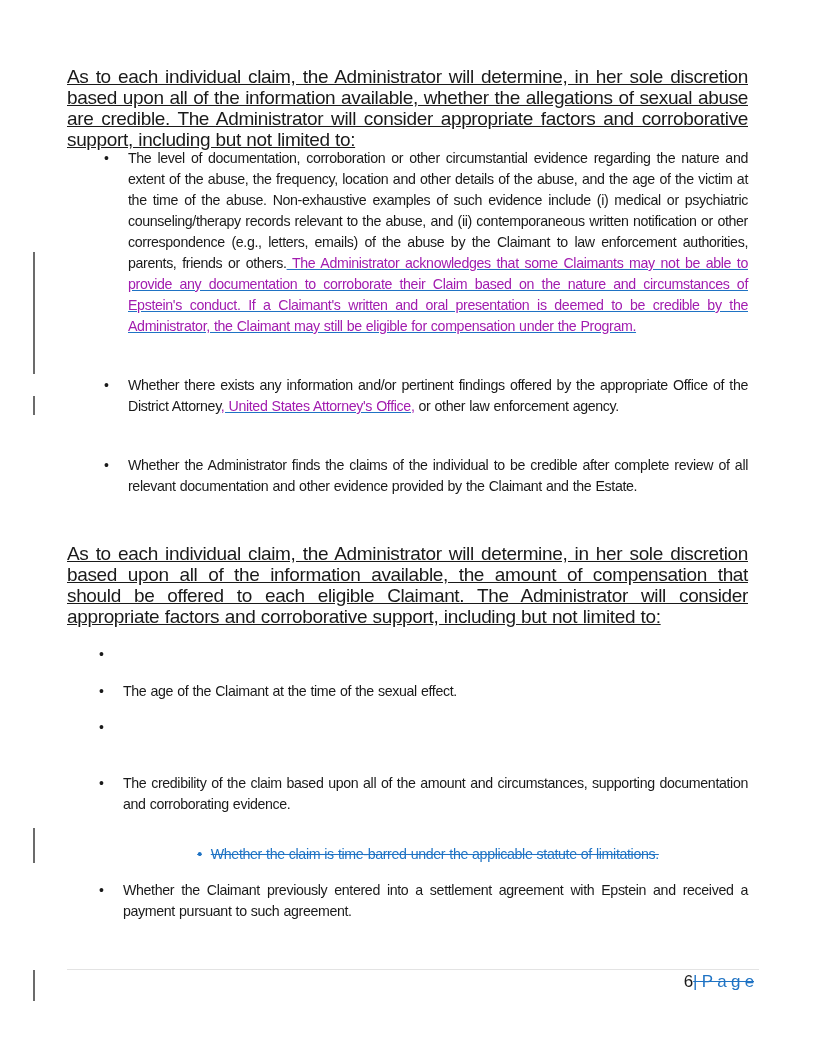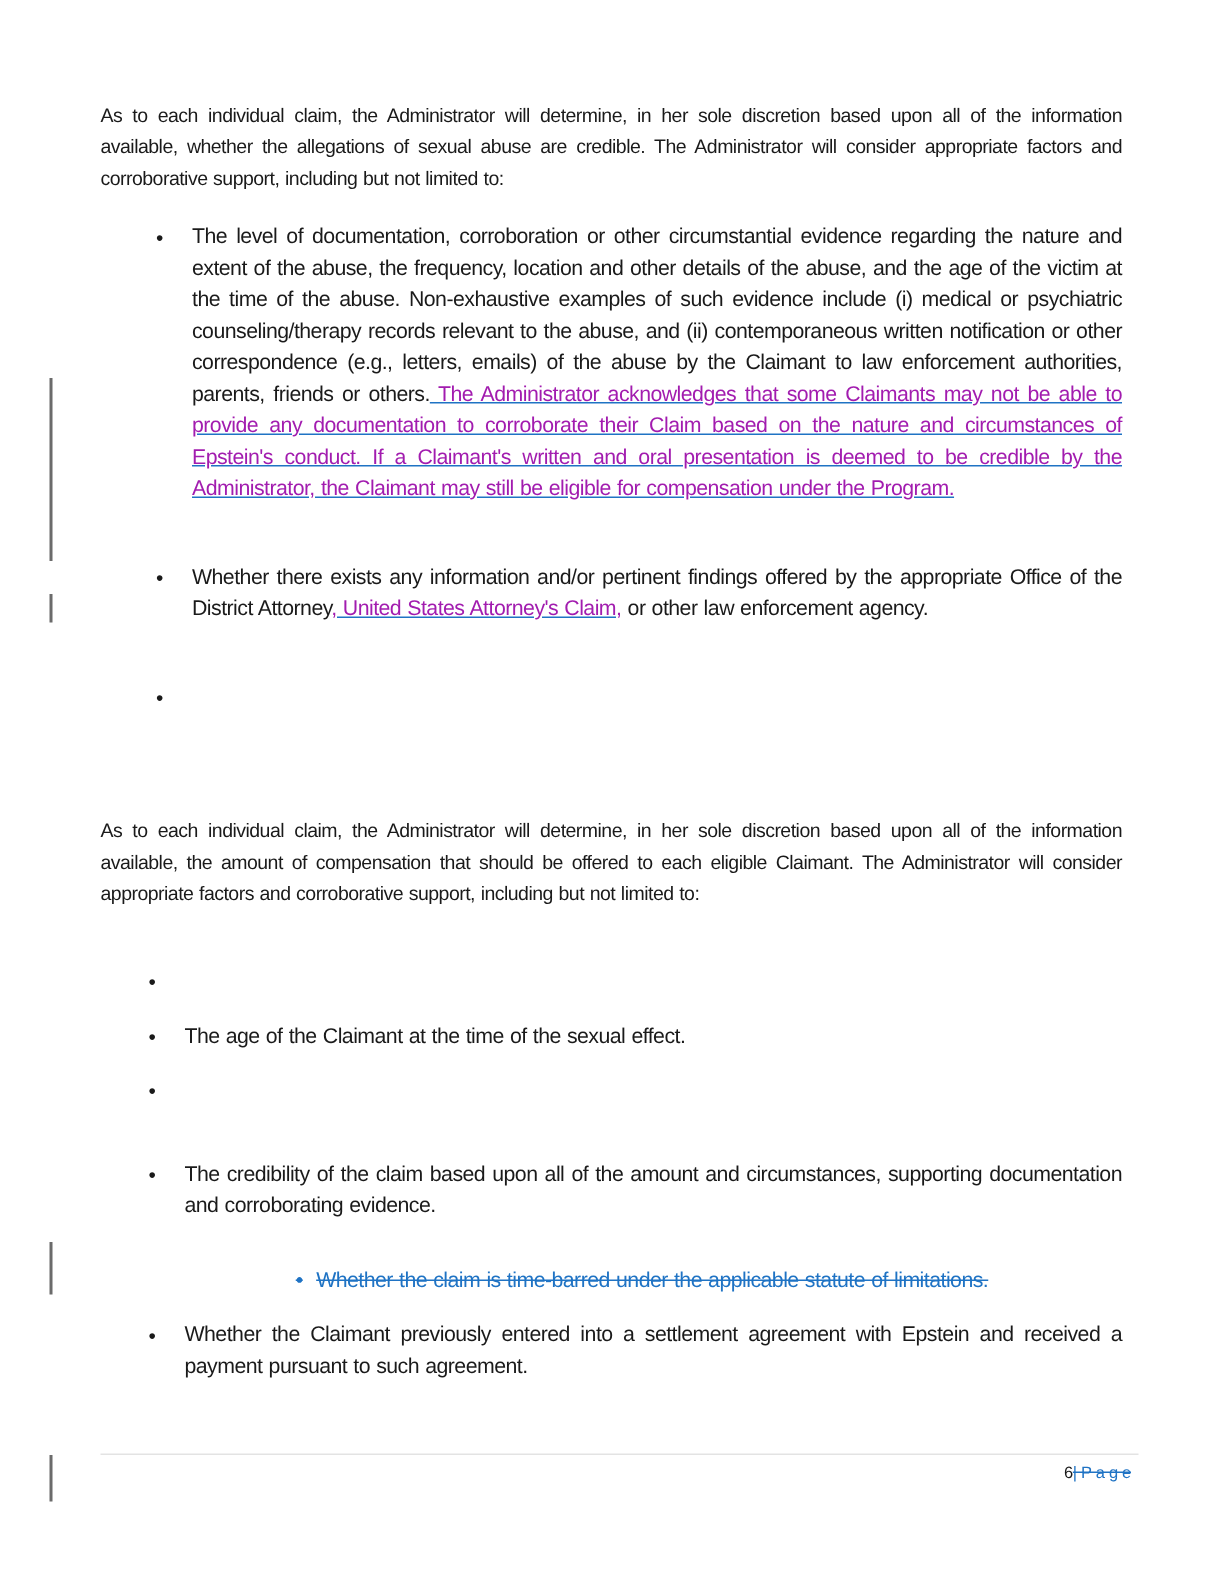--- a/index.html
+++ b/index.html
@@ -1,28 +1,28 @@
 <!DOCTYPE html>
 <html><head>
 <meta charset="utf-8">
 <style>
   html, body { margin: 0; padding: 0; background: #ffffff; }
   body { width: 816px; height: 1056px; position: relative; overflow: hidden;
          font-family: "Liberation Sans", sans-serif; color: #1a1a1a; }
   .page { position: absolute; left: 0; top: 0; width: 816px; height: 1056px; }
-  .para { position: absolute; left: 67px; width: 681px; font-size: 13px; line-height: 21px;
-          text-align: justify; letter-spacing: -0.35px; word-spacing: 0.5px; }
+  .para { position: absolute; left: 67px; width: 681px; font-size: 19px; line-height: 21px;
+          text-align: justify; letter-spacing: -0.35px; word-spacing: 0.5px; text-decoration: underline; }
   .bullet-item { position: absolute; font-size: 14.2px; line-height: 21px; text-align: justify;
                  letter-spacing: -0.35px; word-spacing: 0.5px; }
   .bullet-item .dot { position: absolute; font-size: 14px; line-height: 21px; }
   .ins { color: #a21caf; text-decoration: underline; text-decoration-color: #1f73c4; }
   .del { color: #1f73c4; text-decoration: line-through; text-decoration-color: #1f73c4; }
   .change-bar { position: absolute; left: 33px; width: 1.5px; background: #6b6b6b; }
   .footer-rule { position: absolute; left: 67px; top: 969px; width: 692px; height: 1px; background: #e3e3e3; }
-  .footer-page { position: absolute; right: 62px; top: 974px; font-size: 11px; line-height: 16px; letter-spacing: -0.2px; }
+  .footer-page { position: absolute; right: 62px; top: 974px; font-size: 17px; line-height: 16px; letter-spacing: -0.2px; }
   .footer-page .num { color: #1a1a1a; }
   .footer-page .pg { color: #1f73c4; }
 </style>
 </head>
 <body>
 
 <div class="page">
 
   <div class="change-bar" style="top:252px;height:122px;"></div>
   <div class="change-bar" style="top:396px;height:19px;"></div>
@@ -31,25 +31,26 @@
 
   <p class="para" style="top:66px;margin:0;">As to each individual claim, the Administrator will determine, in her sole discretion based upon all of the information available, whether the allegations of sexual abuse are credible.  The Administrator will consider appropriate factors and corroborative support, including but not limited to:</p>
 
   <div class="bullet-item" style="left:128px;width:620px;top:148px;">
     <span class="dot" style="left:-24px;top:0;">•</span>
     <span>The level of documentation, corroboration or other circumstantial evidence regarding the nature and extent of the abuse, the frequency, location and other details of the abuse, and the age of the victim at the time of the abuse.  Non-exhaustive examples of such evidence include (i) medical or psychiatric counseling/therapy records relevant to the abuse, and (ii) contemporaneous written notification or other correspondence (e.g., letters, emails) of the abuse by the Claimant to law enforcement authorities, parents, friends or others.</span><span class="ins">  The Administrator acknowledges that some Claimants may not be able to provide any documentation to corroborate their Claim based on the nature and circumstances of Epstein's conduct.  If a Claimant's written and oral presentation is deemed to be credible by the Administrator, the Claimant may still be eligible for compensation under the Program.</span>
   </div>
 
   <div class="bullet-item" style="left:128px;width:620px;top:375px;">
     <span class="dot" style="left:-24px;top:0;">•</span>
-    <span>Whether there exists any information and/or pertinent findings offered by the appropriate Office of the District Attorney</span><span class="ins">, United States Attorney's Claim,</span><span> or other law enforcement agency.</span>
+    <span>Whether there exists any information and/or pertinent findings offered by the appropriate Office of the District Attorney</span><span class="ins">, United States Attorney's Office,</span><span> or other law enforcement agency.</span>
   </div>
 
   <div class="bullet-item" style="left:128px;width:620px;top:455px;">
     <span class="dot" style="left:-24px;top:0;">•</span>
+    <span>Whether the Administrator finds the claims of the individual to be credible after complete review of all relevant documentation and other evidence provided by the Claimant and the Estate.</span>
   </div>
 
   <p class="para" style="top:543px;margin:0;">As to each individual claim, the Administrator will determine, in her sole discretion based upon all of the information available, the amount of compensation that should be offered to each eligible Claimant. The Administrator will consider appropriate factors and corroborative support, including but not limited to:</p>
 
   <div class="bullet-item" style="left:123px;width:625px;top:644px;">
     <span class="dot" style="left:-24px;top:0;">•</span>
   </div>
 
   <div class="bullet-item" style="left:123px;width:625px;top:681px;">
     <span class="dot" style="left:-24px;top:0;">•</span>

